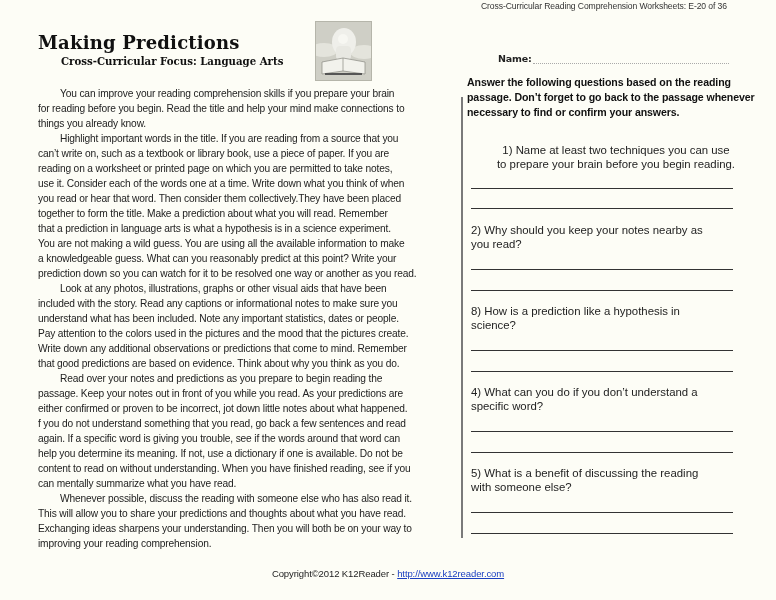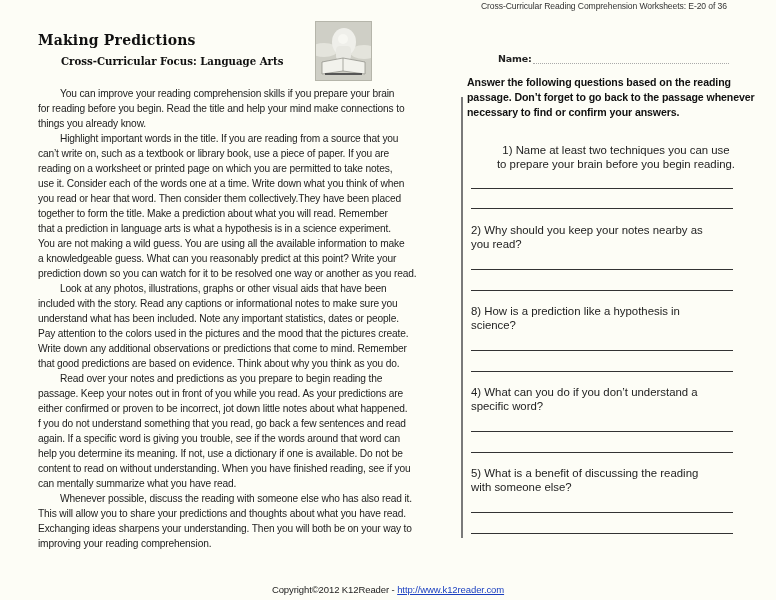--- a/index.html
+++ b/index.html
@@ -11,21 +11,21 @@
       color: #1a1a1a;
     }
     .header-note {
       position: absolute; left: 481px; top: 1px;
       font-size: 8.6px; color: #333; letter-spacing: -0.1px;
       white-space: nowrap;
     }
     .title {
       position: absolute; left: 38px; top: 32px;
       font-family: "DejaVu Serif", serif; font-weight: bold;
-      font-size: 14px; letter-spacing: 0.2px; color: #111;
+      font-size: 18px; letter-spacing: 0.2px; color: #111;
       white-space: nowrap;
     }
     .subtitle {
       position: absolute; left: 38px; top: 55px;
       font-family: "DejaVu Serif", serif; font-weight: bold;
       font-size: 10.2px; color: #111; white-space: nowrap; margin-left: 23px;
     }
     .thumb {
       position: absolute; left: 315px; top: 21px; width: 55px; height: 58px;
       background: linear-gradient(#d8d8d0, #bdbdb3 55%, #cfcfc6);
@@ -62,21 +62,21 @@
     }
     .question {
       position: absolute; left: 0; width: 290px;
       font-size: 11.4px; line-height: 14px; color: #222;
     }
     .answer-line {
       position: absolute; left: 0; width: 262px; height: 0;
       border-bottom: 1px solid #333;
     }
     .footer {
-      position: absolute; left: 0; width: 776px; top: 584px;
+      position: absolute; left: 0; width: 776px; top: 568px;
       text-align: center; font-size: 9.5px; color: #222;
       letter-spacing: -0.1px;
     }
     .footer a { color: #1a3fc0; text-decoration: underline; }
   </style>
 </head>
 <body>
 
 <div class="header-note">Cross-Curricular Reading Comprehension Worksheets: E-20 of 36</div>
 

